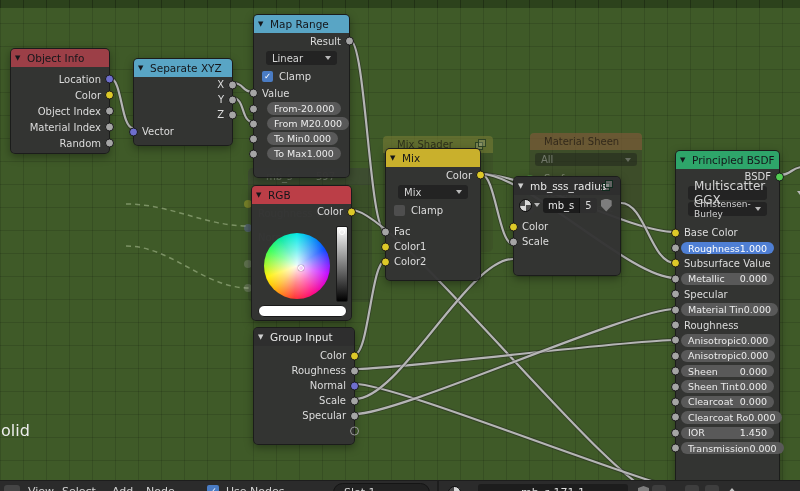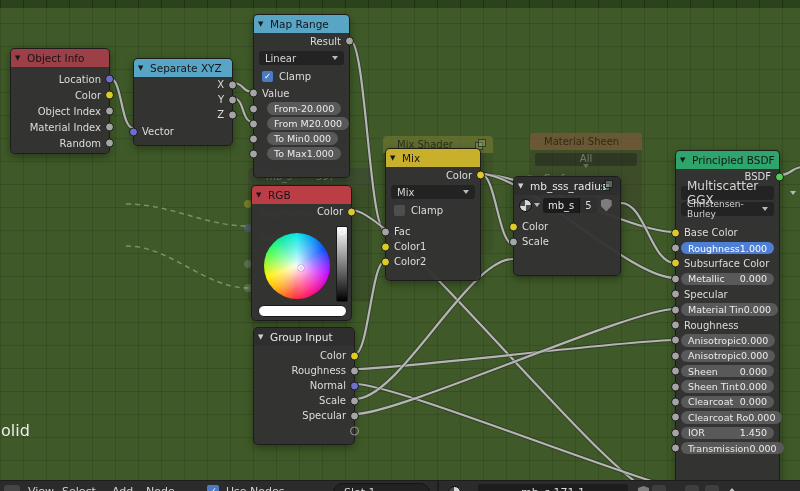--- a/index.html
+++ b/index.html
@@ -33,21 +33,21 @@
   .hdr.darkh{color:#e8e8e8;}
   .r{position:relative;display:flex;align-items:center;padding:0 8px;white-space:nowrap;}
   .r.out{justify-content:flex-end;}
   .h15{height:15px;} .h16{height:16px;} .h18{height:18px;}
   .sk{position:absolute;width:9px;height:9px;border-radius:50%;border:1.5px solid #191919;top:50%;transform:translateY(-50%);}
   .sk.outp{right:-5px;} .sk.inp{left:-5px;}
   .sk.gray{background:var(--sk-gray);} .sk.yellow{background:var(--sk-yellow);}
   .sk.blue{background:var(--sk-blue);} .sk.green{background:var(--sk-green);}
   .sk.virtual{background:transparent;border:1px solid #999;}
   .dd{background:var(--dd);border-radius:3px;height:14px;display:flex;align-items:center;
-    padding:0 6px;margin:2px 5px;justify-content:space-between;color:#d5d5d5;}
+    padding:0 6px;margin:2px 12px;justify-content:space-between;color:#d5d5d5;}
   .chev{width:0;height:0;border-left:3.5px solid transparent;border-right:3.5px solid transparent;border-top:4.5px solid #b9b9b9;}
   .chk{width:11px;height:11px;border-radius:2px;margin-right:6px;display:flex;align-items:center;justify-content:center;
     font-size:8.5px;color:#fff;background:#4e4e4e;flex:0 0 auto;}
   .chk.on{background:var(--check-blue);}
   .fld{background:var(--field);border-radius:7px;height:12.5px;display:flex;align-items:center;
     justify-content:space-between;padding:0 7px;margin:0 5px;flex:1;font-size:9.5px;color:#ececec;}
   .fld.fullblue{background:var(--slider-blue);color:#fff;}
   
   .prow{position:relative;display:flex;align-items:center;height:15.4px;white-space:nowrap;}
   .prow .plab{padding-left:8px;}
@@ -119,21 +119,21 @@
           <i></i>
           <i></i>
         </span>
     </div>
   </div>
 
   <div class="ghost" style="left:530px;top:133px;width:112px;height:86px;background:rgba(58,54,44,0.35);">
     <div class="ghdr" style="background:rgba(150,100,62,0.5);color:rgba(25,20,15,0.7);">
       <span>Material Sheen</span>
     </div>
-    <div style="margin:3px 5px;height:13px;background:rgba(25,25,25,0.4);border-radius:3px;display:flex;align-items:center;justify-content:space-between;padding:0 6px;flex-direction:column;">
+    <div style="margin:3px 5px;height:13px;background:rgba(25,25,25,0.4);border-radius:3px;display:flex;align-items:center;justify-content:space-between;padding:0 6px;">
       <span class="gtext" style="position:static;">All</span>
       <i class="chev" style="opacity:0.4;"></i>
     </div>
     <span class="gtext" style="left:14px;top:40px;">Surface</span>
     <span class="gtext" style="left:14px;top:55px;">Volume</span>
     <span class="gtext" style="left:14px;top:70px;">Displacement</span>
     <i class="gsk" style="left:-4px;top:42px;background:rgba(82,205,82,0.35);"></i>
     <i class="gsk" style="left:-4px;top:57px;background:rgba(82,205,82,0.3);"></i>
     <i class="gsk" style="left:-4px;top:72px;background:rgba(110,110,205,0.3);"></i>
   </div>
@@ -408,21 +408,21 @@
       </div>
     <div class="prow">
         <i class="sk inp gray"></i>
         <div class="fld fullblue">
           <span>Roughness</span>
           <span>1.000</span>
         </div>
       </div>
     <div class="prow">
         <i class="sk inp yellow"></i>
-        <span class="plab">Subsurface Color</span>
+        <span class="plab">Subsurface Value</span>
       </div>
     <div class="prow">
         <i class="sk inp gray"></i>
         <div class="fld">
           <span>Metallic</span>
           <span>0.000</span>
         </div>
       </div>
     <div class="prow">
         <i class="sk inp gray"></i>

